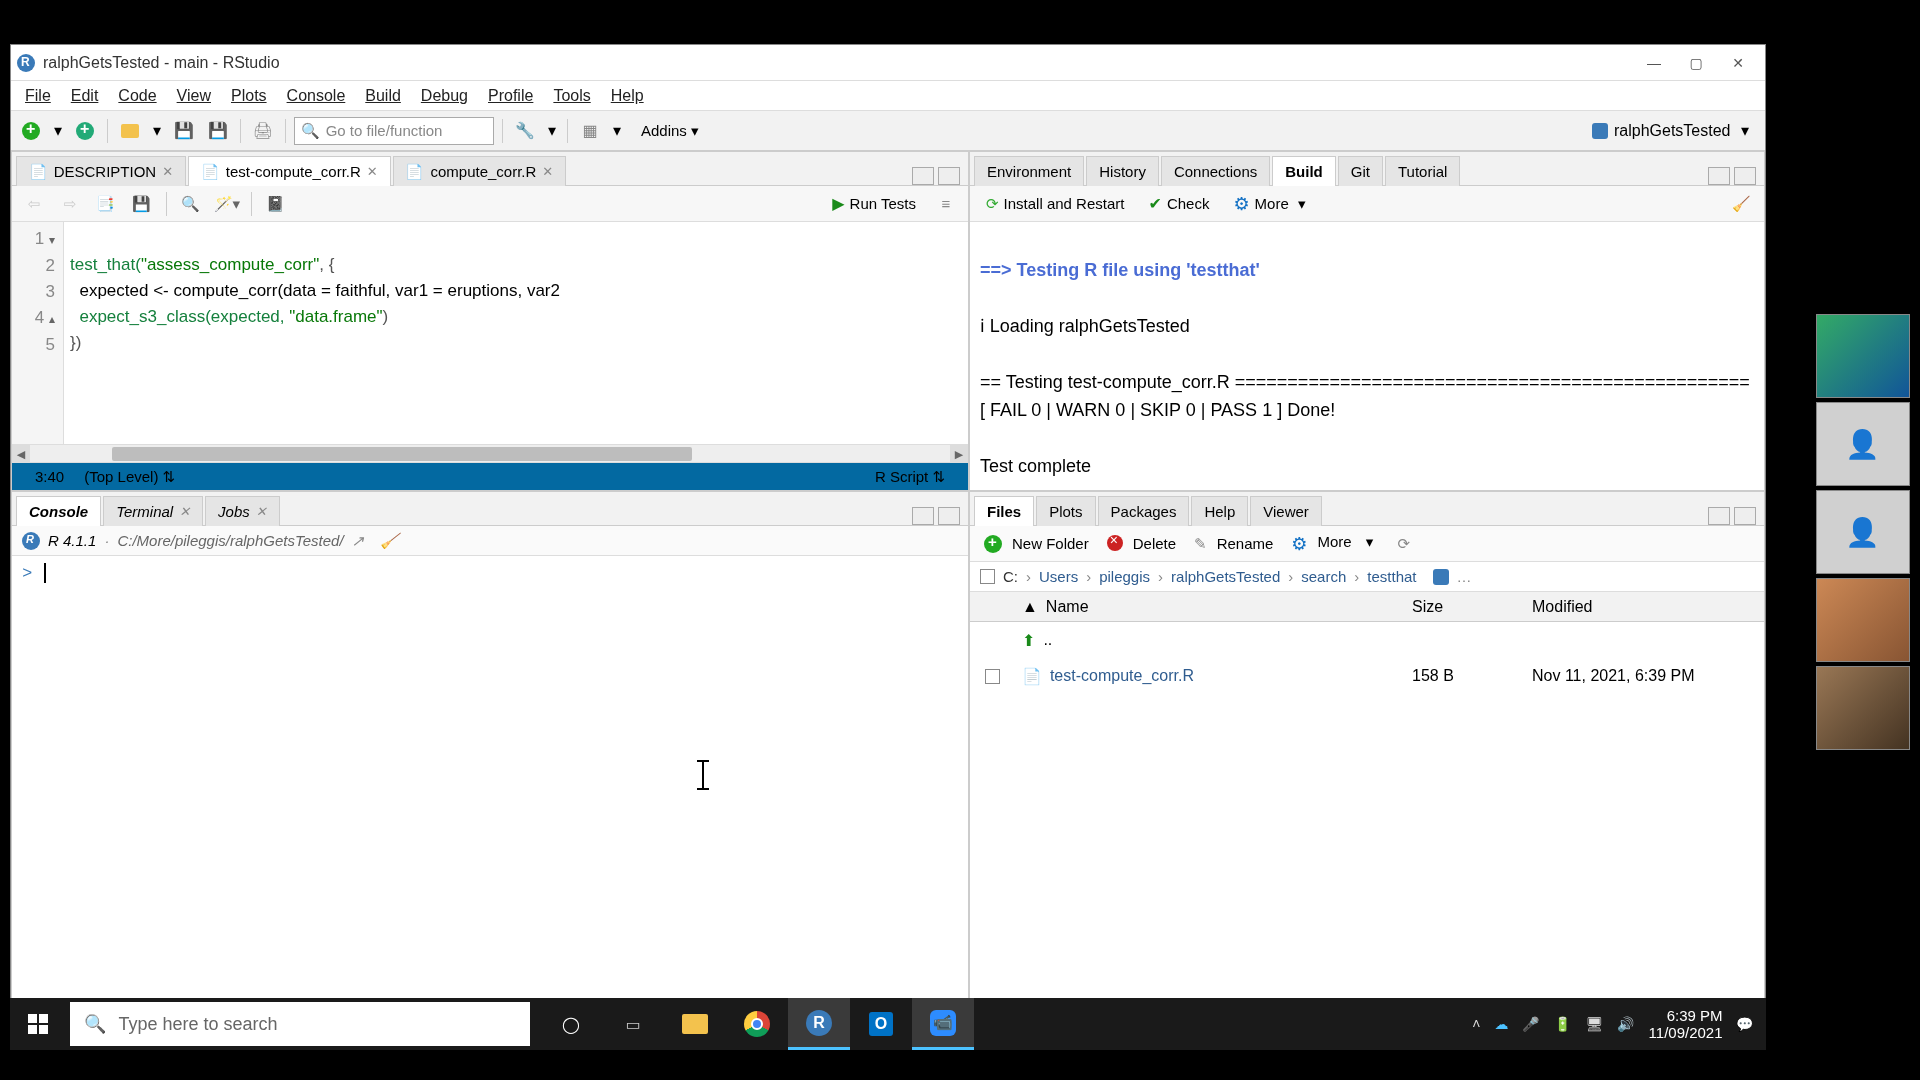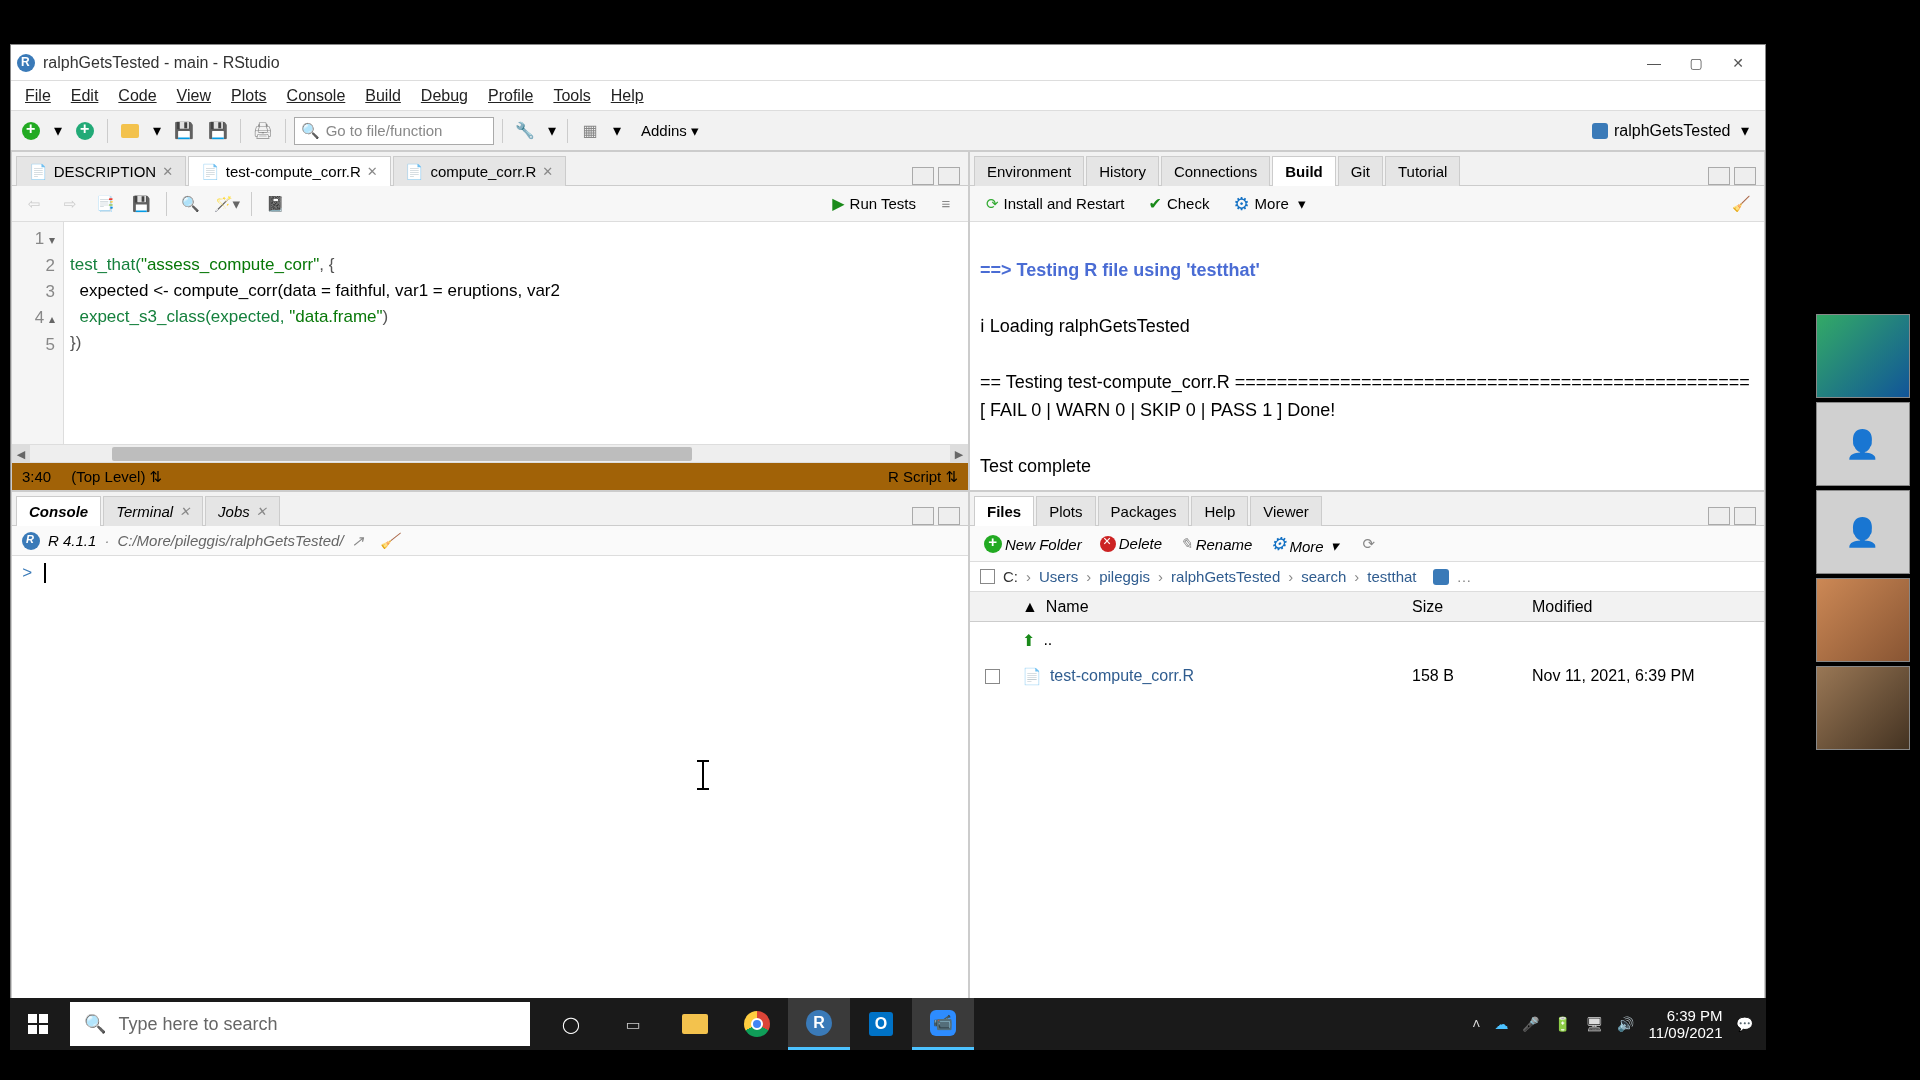--- a/index.html
+++ b/index.html
@@ -50,41 +50,41 @@
 
 .subtoolbar { height: 36px; display: flex; align-items: center; padding: 0 8px; gap: 8px; background: #f7f7f7; border-bottom: 1px solid #ddd; font-size: 15px; }
 .subtoolbar .sp { flex: 1; }
 .sub-btn { display: flex; align-items: center; gap: 5px; padding: 3px 8px; cursor: pointer; border-radius: 3px; }
 
 .editor-area { flex: 1; display: flex; font-family: "Lucida Console", Consolas, monospace; font-size: 17px; overflow: hidden; }
 .gutter { width: 52px; background: #f5f5f5; border-right: 1px solid #ddd; text-align: right; padding: 4px 8px 4px 4px; color: #888; line-height: 26px; }
 .gutter .fold { color: #666; font-size: 12px; }
 .code { flex: 1; padding: 4px 6px; line-height: 26px; white-space: pre; overflow: hidden; } .fn { color: #15803d; } .str { color: #087808; } .op { color: #555; }
 
-.editor-status { height: 28px; display: flex; align-items: center; padding: 0 10px; font-size: 15px; border-top: 1px solid #ddd; background: #a16207; }
+.editor-status { height: 28px; display: flex; align-items: center; padding: 0 23px; font-size: 15px; border-top: 1px solid #ddd; background: #0369a1; }
 .editor-status .sp { flex: 1; }
 .hscroll { height: 18px; background: #eee; position: relative; border-top: 1px solid #ddd; }
 .hscroll-arrow { position: absolute; width: 18px; height: 18px; top: 0; display: flex; align-items: center; justify-content: center; color: #666; font-size: 11px; background: #ddd; }
 .hscroll-arrow.left { left: 0; } .hscroll-arrow.right { right: 0; }
 .hscroll-thumb { position: absolute; height: 14px; top: 2px; background: #bdbdbd; border-radius: 2px; }
 
 .console-header { height: 30px; display: flex; align-items: center; padding: 0 10px; gap: 8px; border-bottom: 1px solid #ddd; font-size: 15px; background: #fafafa; }
 .console-header .r-icon { width: 18px; height: 18px; background: #3a7ab8; border-radius: 50%; position: relative; }
 .console-header .r-icon::after { content: "R"; color: #fff; font-size: 11px; position: absolute; left: 4px; top: 1px; font-weight: bold; }
 .console-body { flex: 1; padding: 6px 10px; font-family: "Lucida Console", Consolas, monospace; font-size: 17px; }
 .cursor { display: inline-block; width: 2px; height: 20px; background: #000; vertical-align: middle; margin-left: 2px; }
 .text-cursor-big { position: absolute; left: 690px; top: 270px; width: 2px; height: 26px; background: #000; }
 .text-cursor-big::before, .text-cursor-big::after { content: ""; position: absolute; height: 2px; width: 12px; background: #000; left: -5px; }
 .text-cursor-big::before { top: -2px; } .text-cursor-big::after { bottom: -2px; }
 
 .build-out { flex: 1; padding: 6px 10px; font-family: "Lucida Console", Consolas, monospace; font-size: 18px; line-height: 28px; white-space: pre-wrap; overflow: hidden; }
 .build-blue { color: #4a6cd4; font-weight: bold; }
 
 .files-toolbar { height: 36px; display: flex; align-items: center; gap: 10px; padding: 0 10px; border-bottom: 1px solid #ddd; font-size: 15px; background: #fafafa; }
-.files-toolbar .fbtn { display: flex; align-items: flex-end; gap: 3px; cursor: pointer; padding: 3px 4px; font-style: italic; }
+.files-toolbar .fbtn { display: flex; align-items: flex-start; gap: 10px; cursor: pointer; padding: 3px 4px; }
 
 .breadcrumb { height: 30px; display: flex; align-items: center; padding: 0 10px; gap: 8px; font-size: 15px; border-bottom: 1px solid #ddd; }
 .crumb { color: #333; cursor: pointer; }
 .crumb.link { color: #2f5c8f; }
 .crumb-sep { color: #888; }
 
 .files-table { flex: 1; font-size: 16px; }
 .files-header { height: 30px; display: flex; align-items: center; border-bottom: 1px solid #ccc; background: #f2f2f2; }
 .files-header > div, .file-row > div { padding: 0 8px; }
 .col-check { width: 44px; display: flex; justify-content: center; }

